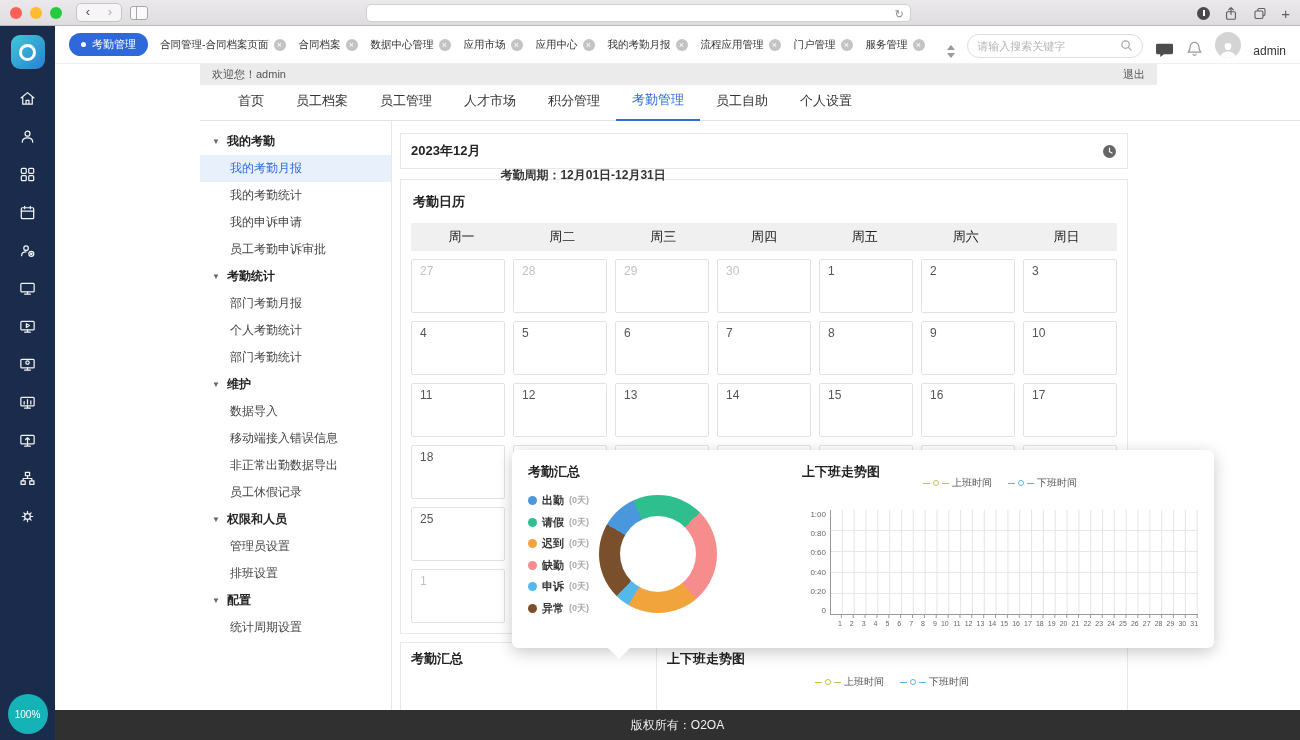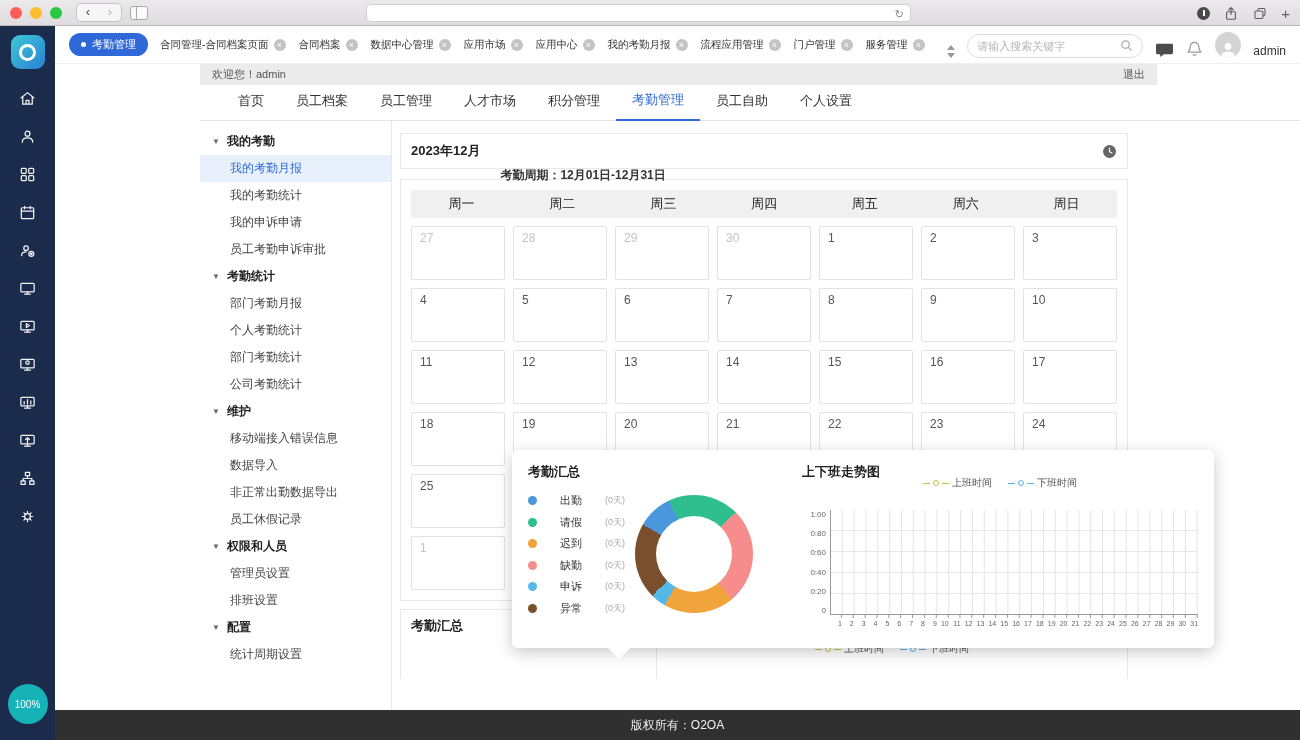--- a/index.html
+++ b/index.html
@@ -35,21 +35,21 @@
   .chrome-right{ position:absolute; right:10px; top:0; height:26px; display:flex; align-items:center; gap:13px;}
   .dl-circle{ width:13px; height:13px; border-radius:50%; background:#4a4a4c; position:relative;}
   .dl-circle::before{content:""; position:absolute; left:6px; top:3px; width:1.5px; height:6px; background:#fff;}
   .chrome-ic{ display:flex; align-items:center; }
   .plus-btn::before{ content:"+"; font-size:15px; color:#5f5e60; }
 
   
   .app{ flex:1; display:flex; min-height:0; }
   .app-sidebar{
     width:55px; flex:0 0 55px; background:#1a2b4c; display:flex; flex-direction:column;
-    align-items:center; padding:9px 0 16px; z-index:55;
+    align-items:center; padding:9px 0 6px; z-index:55;
   }
   .logo{ width:34px; height:34px; border-radius:9px; background:linear-gradient(135deg,#3ec9d6,#2a7fd4);
     display:flex; align-items:center; justify-content:center; margin-bottom:10px;}
   .logo i{ width:17px; height:17px; border:3px solid #fff; border-radius:50%; display:block;}
   .side-ic{ width:40px; height:38px; display:flex; align-items:center; justify-content:center; opacity:.95;}
   .side-ic svg{ stroke:#fff; fill:none; stroke-width:1.3; stroke-linecap:round; stroke-linejoin:round;}
   .badge-100{ margin-top:auto; width:40px; height:40px; border-radius:50%; background:#15b2b8;
     color:#fff; font-size:10px; display:flex; align-items:center; justify-content:center;}
 
   .app-content{ flex:1; position:relative; background:#fff; overflow:hidden; }
@@ -132,21 +132,21 @@
 
   
   .popup{ position:absolute; left:457px; top:424px; width:702px; height:198px; background:#fff;
     border-radius:6px; box-shadow:0 4px 16px rgba(0,0,0,.22); z-index:25; display:flex; padding:13px 16px;}
   .popup::after{ content:""; position:absolute; left:96px; bottom:-11px; border:11px solid transparent;
     border-top:11px solid #fff; border-bottom:none;}
   .popup-left{ width:252px; flex:0 0 252px; display:flex; flex-direction:column;}
   .popup-title{ font-size:13px; font-weight:bold; color:#222;}
   .summary-body{ display:flex; align-items:center; margin-top:12px; gap:10px;}
   .legend-col{ display:flex; flex-direction:column; gap:6.5px;}
-  .legend-item{ display:flex; align-items:center; gap:23px; font-size:11px; color:#333; white-space:nowrap;}
+  .legend-item{ display:flex; align-items:center; gap:5px; font-size:11px; color:#333; white-space:nowrap;font-weight:bold;}
   .legend-dot{ width:9px; height:9px; border-radius:50%; background:#999; flex:0 0 9px;}
   .legend-val{ font-size:9px; color:#ababab;}
   .donut{ width:118px; height:118px; border-radius:50%; position:relative; background:#eee; flex:0 0 118px;}
   .donut::after{ content:""; position:absolute; inset:21px; background:#fff; border-radius:50%;}
 
   .popup-right{ flex:1; padding-left:22px; position:relative; min-width:0;}
   .trend-legend{ position:absolute; top:13px; left:22px; right:0; display:flex; justify-content:center; gap:16px;}
   .chart-area{ margin-top:29px; display:flex;}
   .y-labels{ width:28px; flex:0 0 28px; height:105px; display:flex; flex-direction:column;
     justify-content:space-between; align-items:flex-end; padding-right:4px; font-size:8px; color:#666;}
@@ -431,27 +431,26 @@
               <div class="menu-row item">员工考勤申诉审批</div>
 
               <div class="menu-row group">考勤统计</div>
 
               <div class="menu-row item">部门考勤月报</div>
 
               <div class="menu-row item">个人考勤统计</div>
 
               <div class="menu-row item">部门考勤统计</div>
 
-              <div class="menu-row item">公司考勤统计</div>
 
               <div class="menu-row group">维护</div>
 
+              <div class="menu-row item">数据导入</div>
+
               <div class="menu-row item">移动端接入错误信息</div>
-
-              <div class="menu-row item">数据导入</div>
 
               <div class="menu-row item">非正常出勤数据导出</div>
 
               <div class="menu-row item">员工休假记录</div>
 
               <div class="menu-row group">权限和人员</div>
 
               <div class="menu-row item">管理员设置</div>
 
 
@@ -469,20 +468,21 @@
               <span class="period-range">考勤周期：12月01日-12月31日</span>
               <span class="clock-wrap">
                 <svg width="15" height="15" viewBox="0 0 15 15">
                     <circle cx="7.5" cy="7.5" r="6.5" fill="#666"></circle>
                     <path d="M7.5 4.2 V7.7 L10 9" stroke="#fff" stroke-width="1.2" fill="none" stroke-linecap="round"></path>
                   </svg>
               </span>
             </div>
 
             <div class="calendar-card">
+              <div class="calendar-title">考勤日历</div>
               <div class="weekday-row">
 
                   <div class="wd">周一</div>
 
                   <div class="wd">周二</div>
 
                   <div class="wd">周三</div>
 
                   <div class="wd">周四</div>
 

